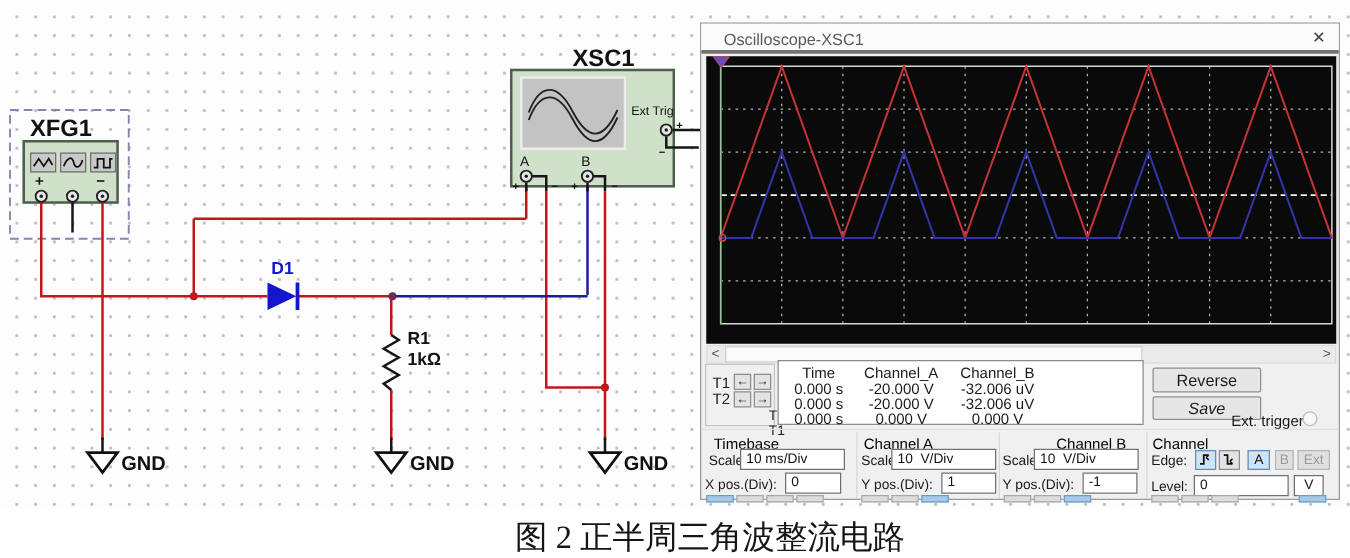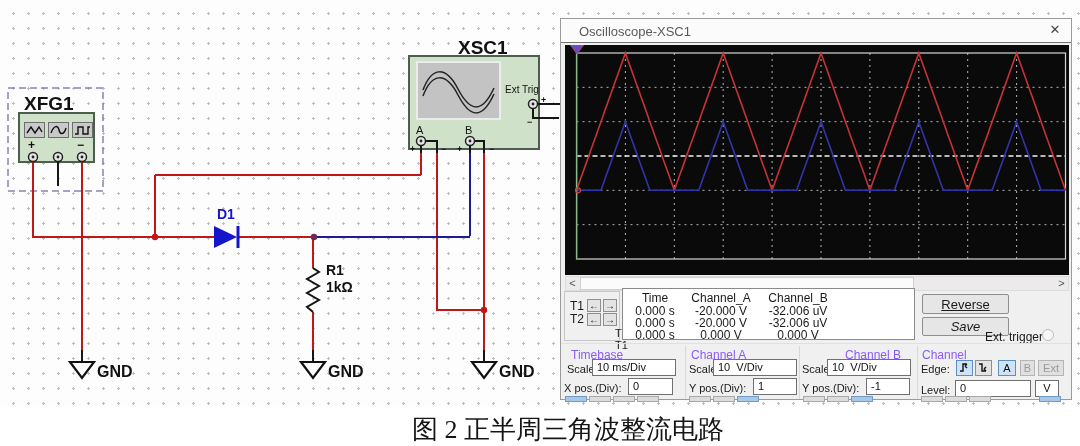--- a/index.html
+++ b/index.html
@@ -28,21 +28,21 @@
   
   .clabel { font-weight:bold; color:#111; }
   .ref { font-size:19px; }
   .pin-mark { font-size:12px; font-weight:bold; color:#111; }
   .pin-mark-sm { font-size:9px; font-weight:bold; color:#111; }
 
   
   #scope-window { left:560px; top:18px; width:512px; height:382px; background:#f0f0f0;
     border:1px solid #9a9a9a; }
   #scope-titlebar { left:0; top:0; width:510px; height:24px; background:#fbfbfb;
-    border-bottom:1px solid #737373; }
+    border-bottom:3px solid #737373; }
   #scope-title { left:18px; top:5px; font-size:13px; color:#5a5a5a; }
   #scope-close { left:482px; top:3px; width:24px; height:18px; text-align:center;
     font-size:13px; color:#444; cursor:pointer; }
   #scope-display { left:4px; top:26px; width:504px; height:230px; background:#0a0a0a; }
   .gl { stroke:#b4b4b4; stroke-width:1; stroke-dasharray:2,4; }
   .mid { stroke:#f2f2f2; stroke-width:1.4; stroke-dasharray:5,3; }
   .gframe { fill:none; stroke:#d6d6d6; stroke-width:1.2; }
 
   #scope-scrollbar { left:4px; top:257px; width:504px; height:15px; background:#eceaea;
     border:1px solid #dcdcdc; }
@@ -54,28 +54,28 @@
   #readout-panel { left:0; top:272px; width:510px; height:52px; }
   #tbox { left:3px; top:0px; width:56px; height:50px; border:1px solid #c6c6c6; }
   .tlab { position:absolute; font-size:12px; color:#1a1a1a; }
   .step-btn { position:absolute; width:14px; height:13px; background:#e3e3e3; border:1px solid #8f8f8f;
     font-size:10px; font-weight:bold; color:#111; text-align:center; line-height:11px; padding:0; }
   #readout-table { left:61px; top:-3px; width:293px; height:52px; background:#fff; border:1px solid #8a8a8a; }
   .rcol { position:absolute; text-align:center; font-size:12px; color:#1a1a1a; }
   .rhead { top:2px; }
   #btn-reverse, #btn-save { position:absolute; left:361px; width:87px; height:20px; background:#e6e6e6;
     border:1px solid #8f8f8f; font-size:13px; color:#1a1a1a; border-radius:2px; }
-  #btn-reverse { top:3px;text-decoration:underline; } #btn-save { top:26px; height:19px;font-style:italic; }
+  #btn-reverse { top:3px; } #btn-save { top:26px; height:19px;font-style:italic; }
   #ext-trig-label { left:424px; top:39px; font-size:12px; color:#1a1a1a; }
   #ext-trig-circle { left:481px; top:38px; width:12px; height:12px; border-radius:50%;
     background:#f7f7f7; border:1px solid #bdbdbd; }
 
   #settings-panel { left:0; top:324px; width:510px; height:57px; border-top:1px solid #e0e0e0; }
   .vsep { position:absolute; top:2px; width:1px; height:53px; background:#d8d8d8; }
-  .gtitle { position:absolute; font-size:12px; color:#8b5cf6;text-align:center; }
+  .gtitle { position:absolute; font-size:12px; color:#000000;text-align:center; }
   .flab { position:absolute; font-size:11px; color:#1a1a1a; }
   .tin { position:absolute; height:17px; background:#fff; border:1px solid #707070;
     font-size:11px; color:#111; padding:1px 0 0 4px; white-space:pre; }
   .tri-btn { position:absolute; top:16px; height:16px; border:1px solid #8f8f8f; background:#e3e3e3;
     font-size:11px; color:#111; text-align:center; padding:0; }
   .tri-active { background:#cfe3f6; border:1px solid #5a8fc0; }
   .tri-disabled { color:#9a9a9a; background:#e0e0e0; border:1px solid #b5b5b5; }
   .sliver { position:absolute; top:52px; height:6px; width:22px; background:#dcdcdc; border:1px solid #a8a8a8; }
   .sliver-blue { background:#a8c8e8; border:1px solid #6f9cc4; }
 </style>

